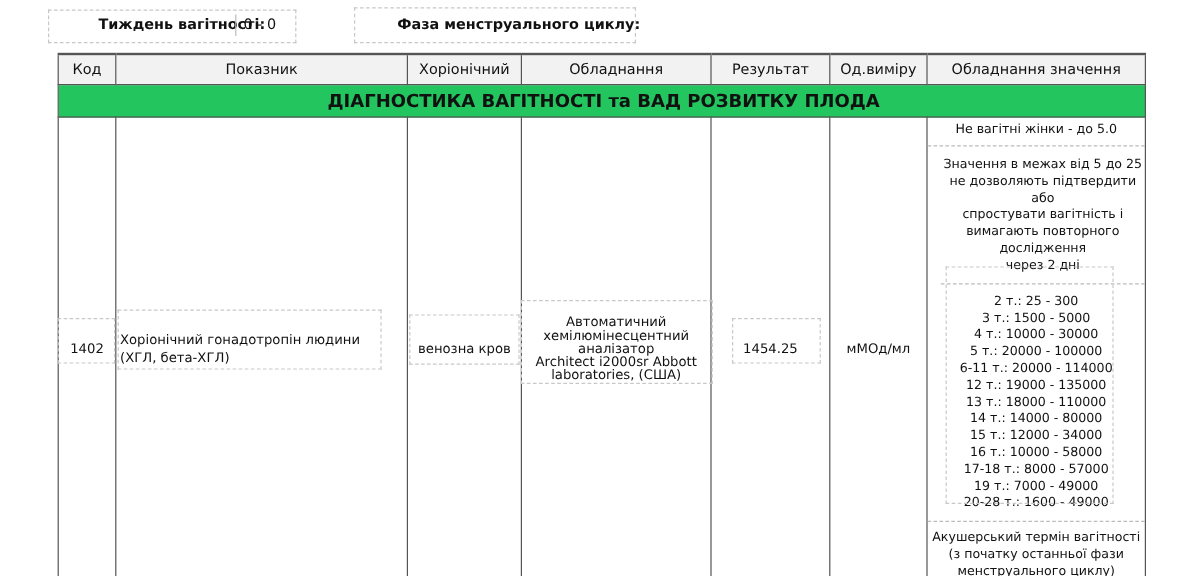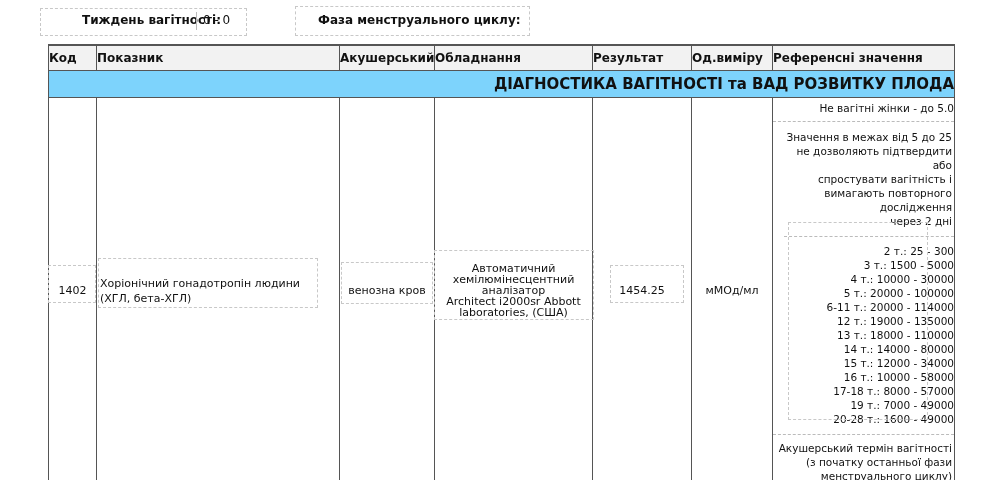--- a/index.html
+++ b/index.html
@@ -4,65 +4,65 @@
 <style>
   html, body { margin:0; padding:0; background:#ffffff; }
   body { width:1000px; height:480px; position:relative; overflow:hidden;
          font-family:"DejaVu Sans", "Liberation Sans", sans-serif; color:#111; }
   .dash { position:absolute; border:1px dashed #c8c8c8; pointer-events:none; }
   .topbar-label { position:absolute; font-weight:bold; font-size:12px; top:13px; }
   .topbar-value { position:absolute; font-size:12px; top:13px;text-align:center; }
   .vbar { position:absolute; width:1px; background:#bbb; }
   table.grid { position:absolute; left:48px; top:44px; width:906px; border-collapse:collapse; table-layout:fixed; }
   table.grid td, table.grid th { border:1px solid #555; padding:0; }
-  table.grid th { background:#f2f2f2; font-size:12px; font-weight:bold; height:24px; text-align:left; border-top:2px solid #555; }
-  .section-row td { background:#7dd3fc; font-size:15px; font-weight:bold; height:26px; padding-left:3px !important; text-align:right; }
+  table.grid th { background:#f2f2f2; font-size:12px; font-weight:normal; height:24px; text-align:center; border-top:2px solid #555; }
+  .section-row td { background:#22c55e; font-size:15px; font-weight:bold; height:26px; padding-left:3px !important; text-align:center; }
   .data-row td { height:372px; vertical-align:middle; text-align:center; font-size:11px; }
   .cell-code { font-size:11px; }
   .cell-name { text-align:left !important; font-size:12px; padding-left:3px !important; line-height:15px; }
   .cell-equip { font-size:8px; line-height:11px; }
   .cell-result { font-size:12px; }
   .cell-unit { font-size:11px; }
   .ref-cell { position:relative; vertical-align:top !important; padding:0 !important; }
-  .ref-block { font-size:10.5px; line-height:14px; text-align:right; }
+  .ref-block { font-size:10.5px; line-height:14px; text-align:center; }
   .ref-nonpreg { padding:3px 0 6px; border-bottom:1px dashed #bbb; }
   .ref-note { padding:8px 2px 8px; border-bottom:1px dashed #bbb;margin-left:11px; }
   .ref-ranges { padding:7px 0 8px; border-bottom:1px dashed #bbb; }
   .ref-term { padding:6px 2px 0; }
 </style>
 </head>
 <body>
 
 <div class="dash" style="left:40px;top:8px;width:205px;height:26px;"></div>
 <div class="dash" style="left:295px;top:6px;width:233px;height:28px;"></div>
 <span class="topbar-label" style="left:50px;margin-left:32px;">Тиждень вагітності:</span>
 <div class="vbar" style="left:196px;top:12px;height:18px;"></div>
 <span class="topbar-value" style="left:203px;">0 - 0</span>
-<span class="topbar-label" style="left:318px;">Фаза менструального циклу:</span>
+<span class="topbar-label" style="left:331px;">Фаза менструального циклу:</span>
 <span class="topbar-value" style="left:515px;"></span>
 
 <table class="grid">
   <colgroup>
     <col style="width:48px">
       <col style="width:243px">
       <col style="width:95px">
       <col style="width:158px">
     <col style="width:99px">
       <col style="width:81px">
       <col style="width:182px">
   </colgroup>
   <thead>
     <tr>
       <th>Код</th>
       <th>Показник</th>
-      <th>Акушерський</th>
+      <th>Хоріонічний</th>
       <th>Обладнання</th>
       <th>Результат</th>
       <th>Од.виміру</th>
-      <th>Референсні значення</th>
+      <th>Обладнання значення</th>
     </tr>
   </thead>
   <tbody>
     <tr class="section-row">
       <td colspan="7">ДІАГНОСТИКА ВАГІТНОСТІ та ВАД РОЗВИТКУ ПЛОДА</td>
     </tr>
     <tr class="data-row">
       <td class="cell-code">1402</td>
       <td class="cell-name">
         <div>Хоріонічний гонадотропін людини</div>

